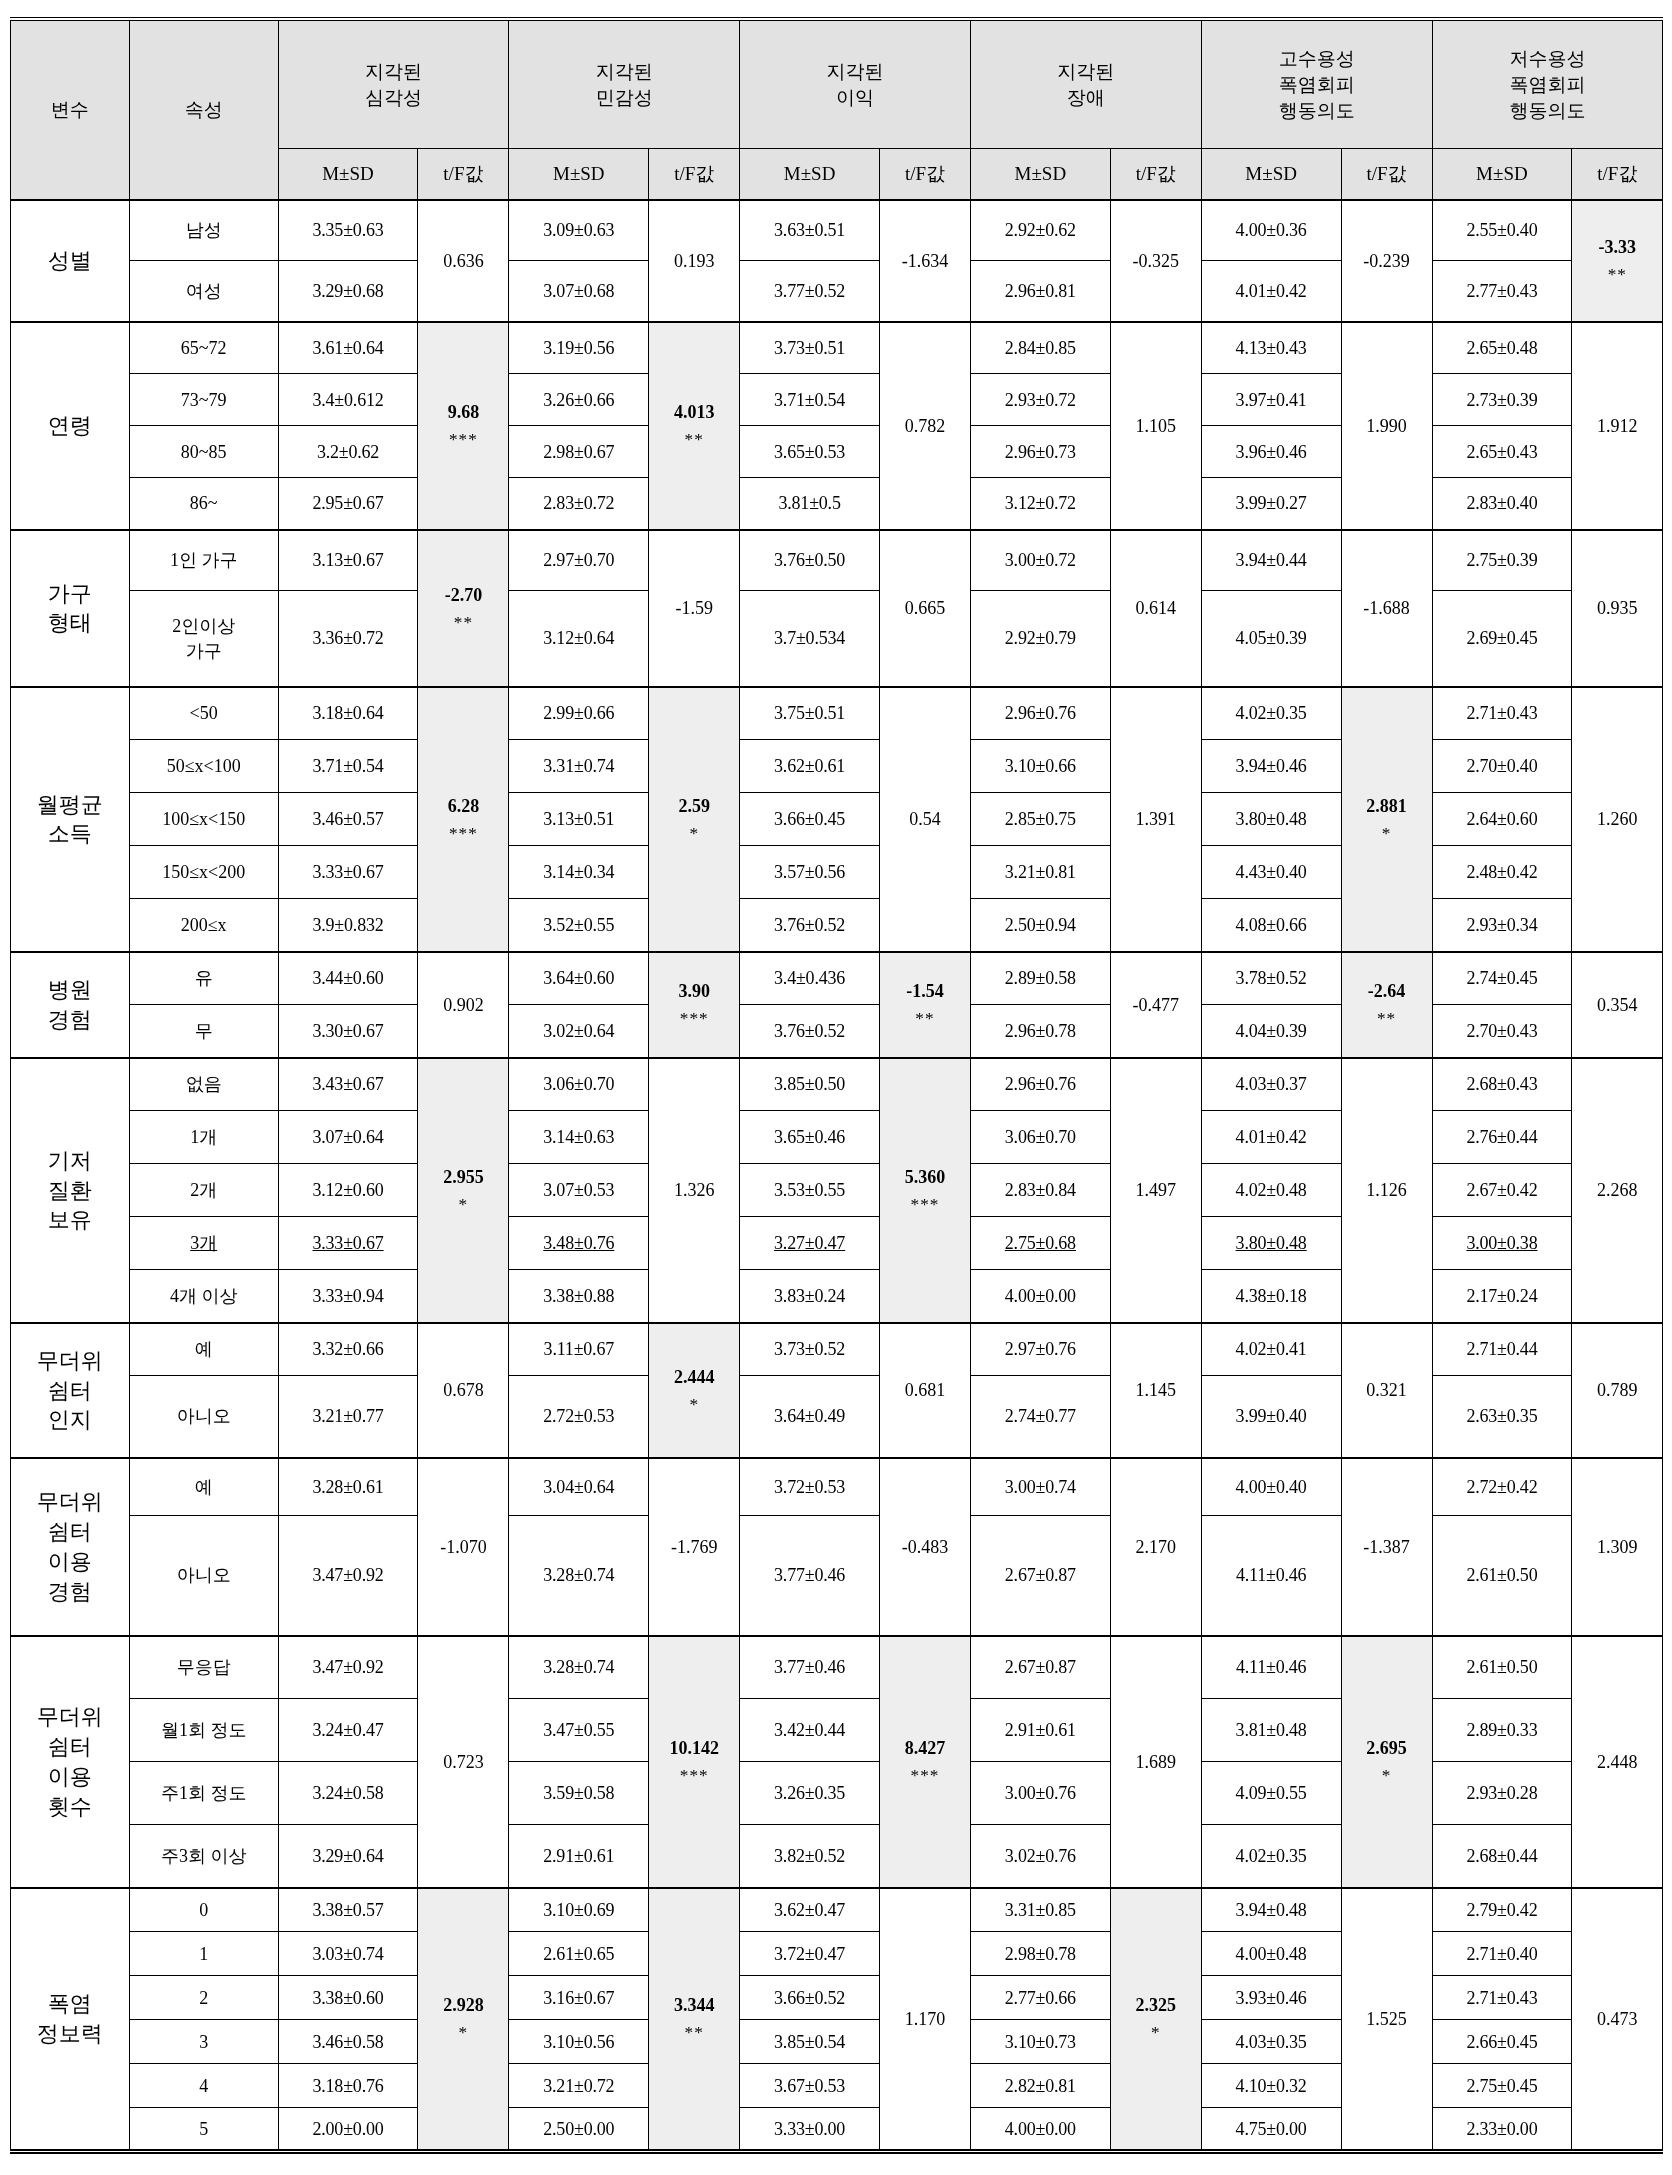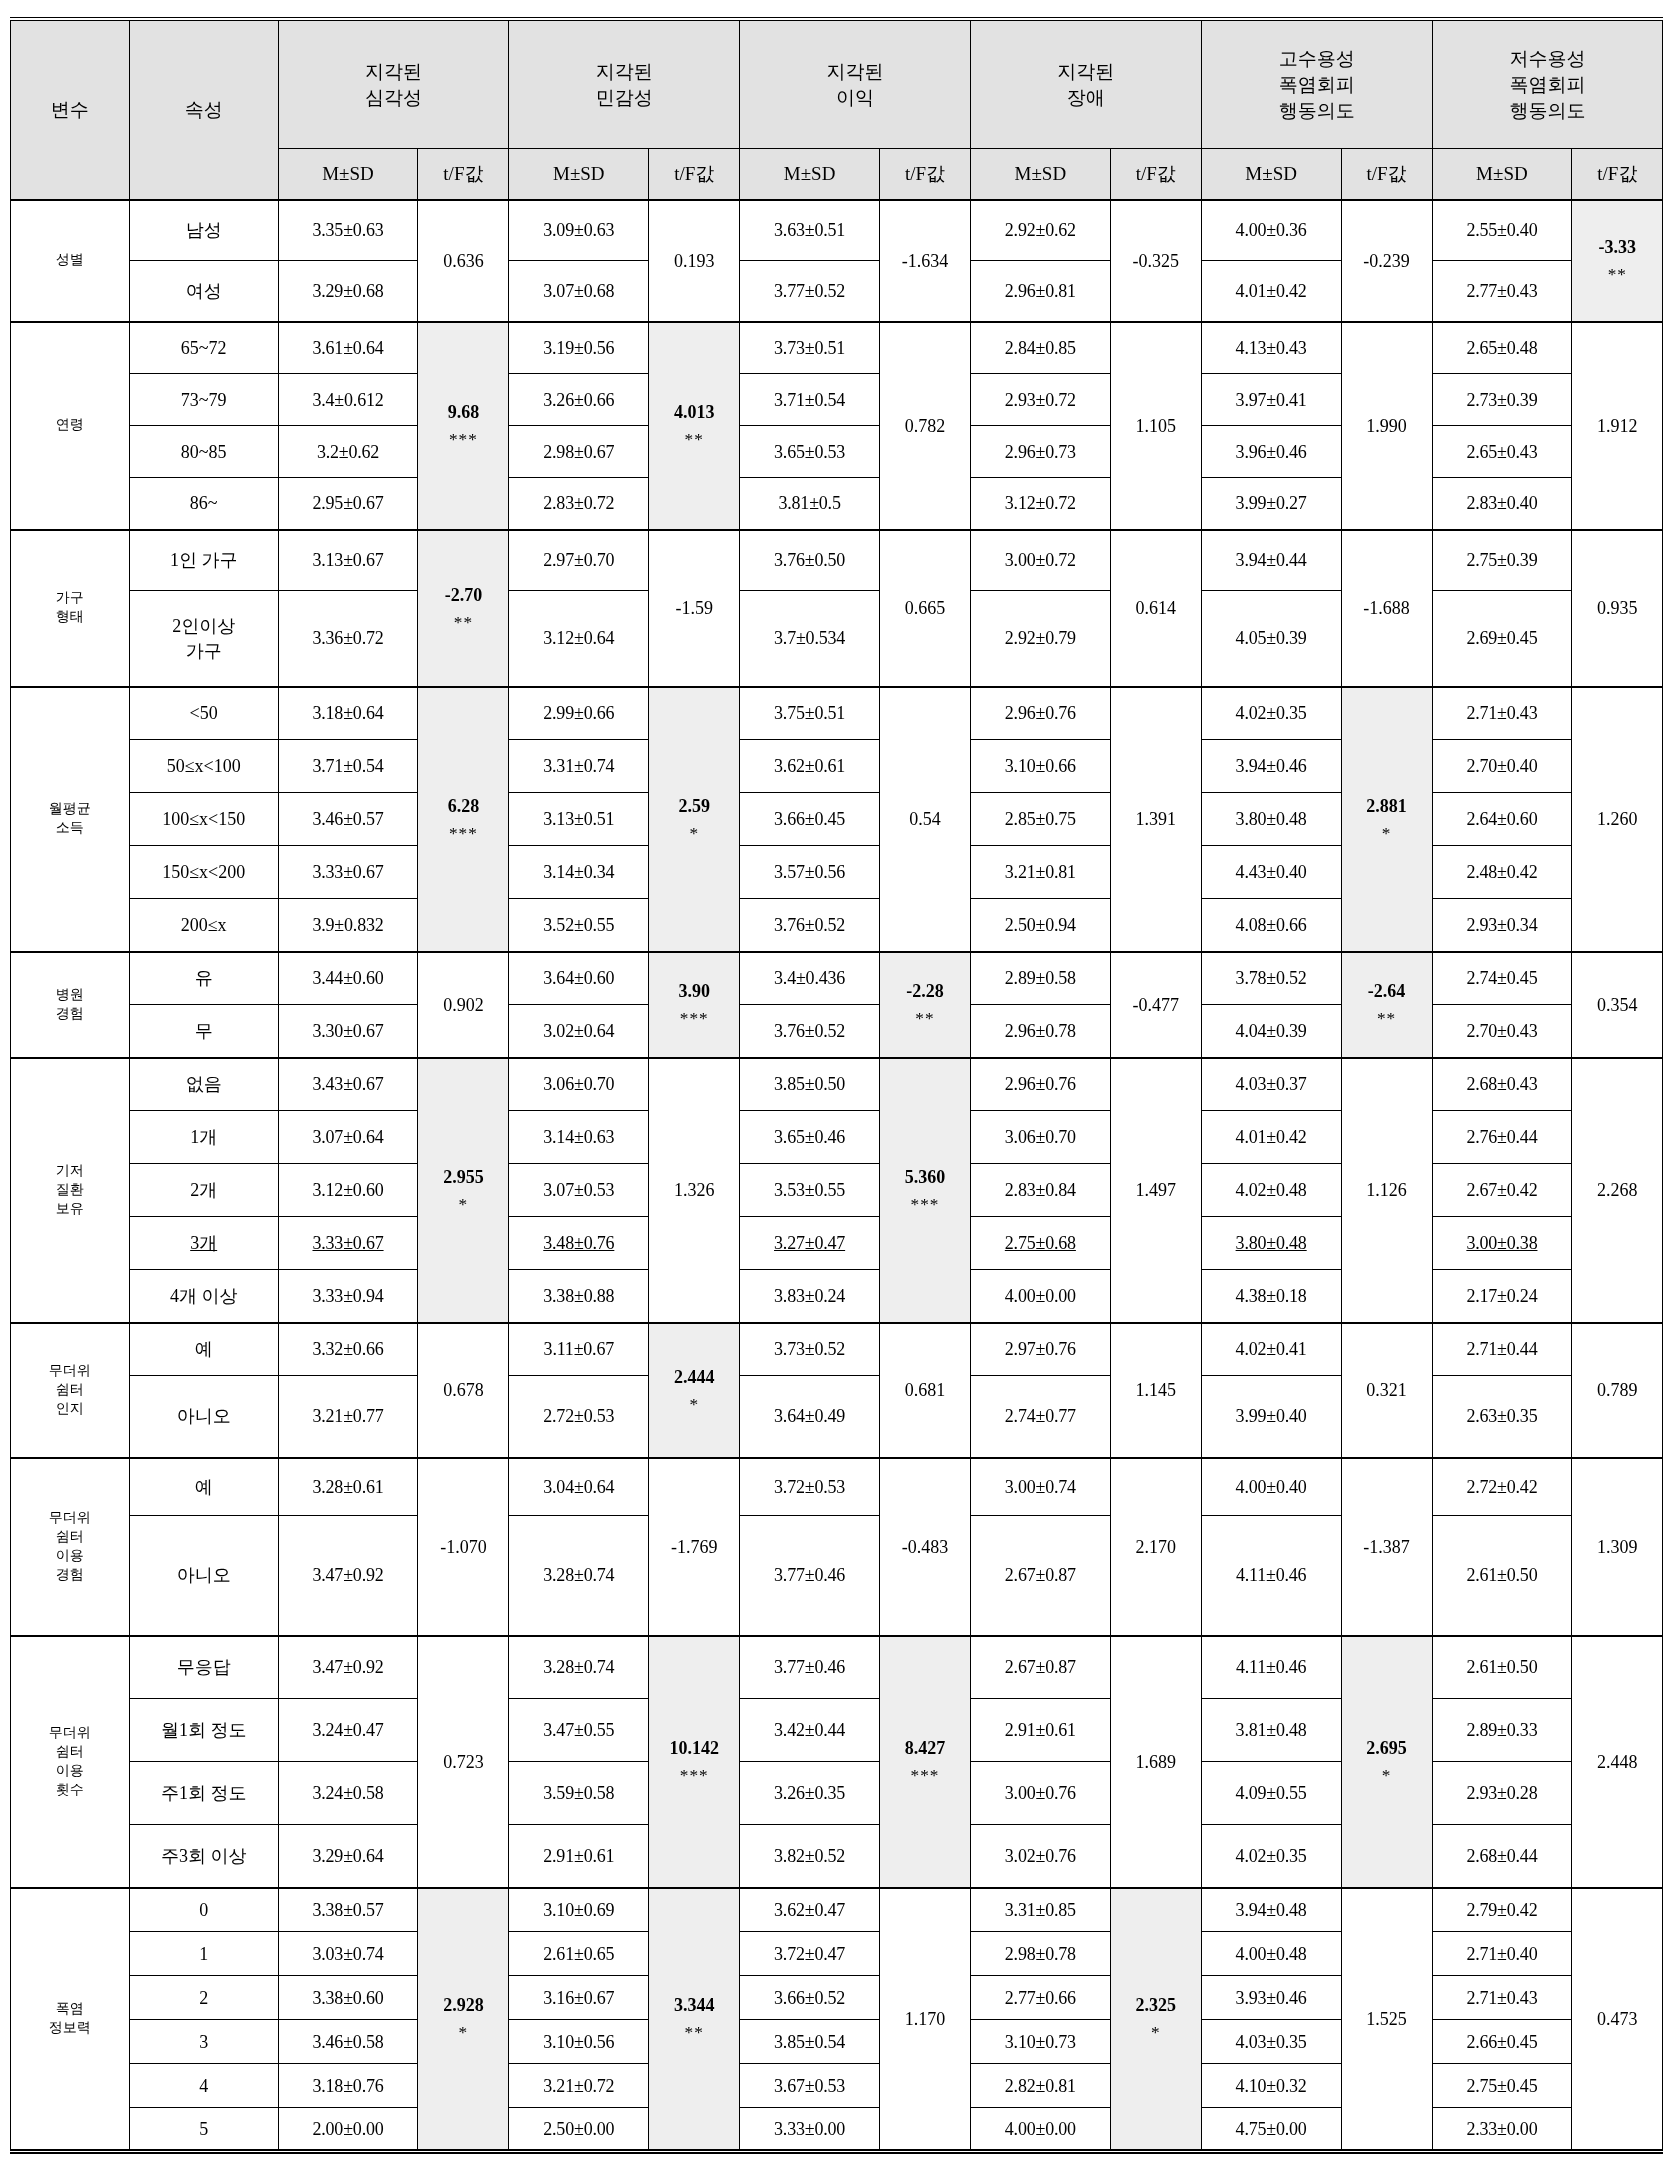--- a/index.html
+++ b/index.html
@@ -36,21 +36,21 @@
   thead th {
     background: #e2e2e2;
     font-weight: normal;
     font-size: 19px;
   }
   thead tr.group-row th { height: 123px; }
   thead tr.sub-row th { height: 46px; }
   thead tr.sub-row th,
   thead th.corner { border-bottom: 2.9px solid #000; margin-left: 31px; }
   tr.sec-first > td, tr.sec-first > th { border-top: 2.4px solid #000; }
-  td.var { font-size: 14px; margin-top: 35px; }
+  td.var { font-size: 22px; margin-top: 35px; }
   td.attr { font-size: 18px; }
   td.msd { font-size: 18px; letter-spacing: -0.2px; }
   td.tf { font-size: 18px; }
   td.tf.hl { background: #eeeeee; }
   td.tf.hl .tf-value { font-weight: bold; }
   .tf-sig { margin-top: 3.8px; font-size: 17.3px; letter-spacing: 1px; }
 </style>
 </head>
 <body>
 
@@ -260,21 +260,21 @@
         </tr>
         <tr class="sec-first" style="height: 53px;">
           <td class="var" rowspan="2">병원
 경험</td>
           <td class="attr">유</td>
           <td class="msd">3.44±0.60</td>
           <td class="tf" rowspan="2"><div class="tf-value">0.902</div></td>
           <td class="msd">3.64±0.60</td>
           <td class="tf hl" rowspan="2"><div class="tf-value">3.90</div><div class="tf-sig">***</div></td>
           <td class="msd">3.4±0.436</td>
-          <td class="tf hl" rowspan="2"><div class="tf-value">-2.28</div><div class="tf-sig">**</div></td>
+          <td class="tf hl" rowspan="2"><div class="tf-value">-1.54</div><div class="tf-sig">**</div></td>
           <td class="msd">2.89±0.58</td>
           <td class="tf" rowspan="2"><div class="tf-value">-0.477</div></td>
           <td class="msd">3.78±0.52</td>
           <td class="tf hl" rowspan="2"><div class="tf-value">-2.64</div><div class="tf-sig">**</div></td>
           <td class="msd">2.74±0.45</td>
           <td class="tf" rowspan="2"><div class="tf-value">0.354</div></td>
         </tr>
         <tr style="height: 53px;">
           <td class="attr">무</td>
           <td class="msd">3.30±0.67</td>

